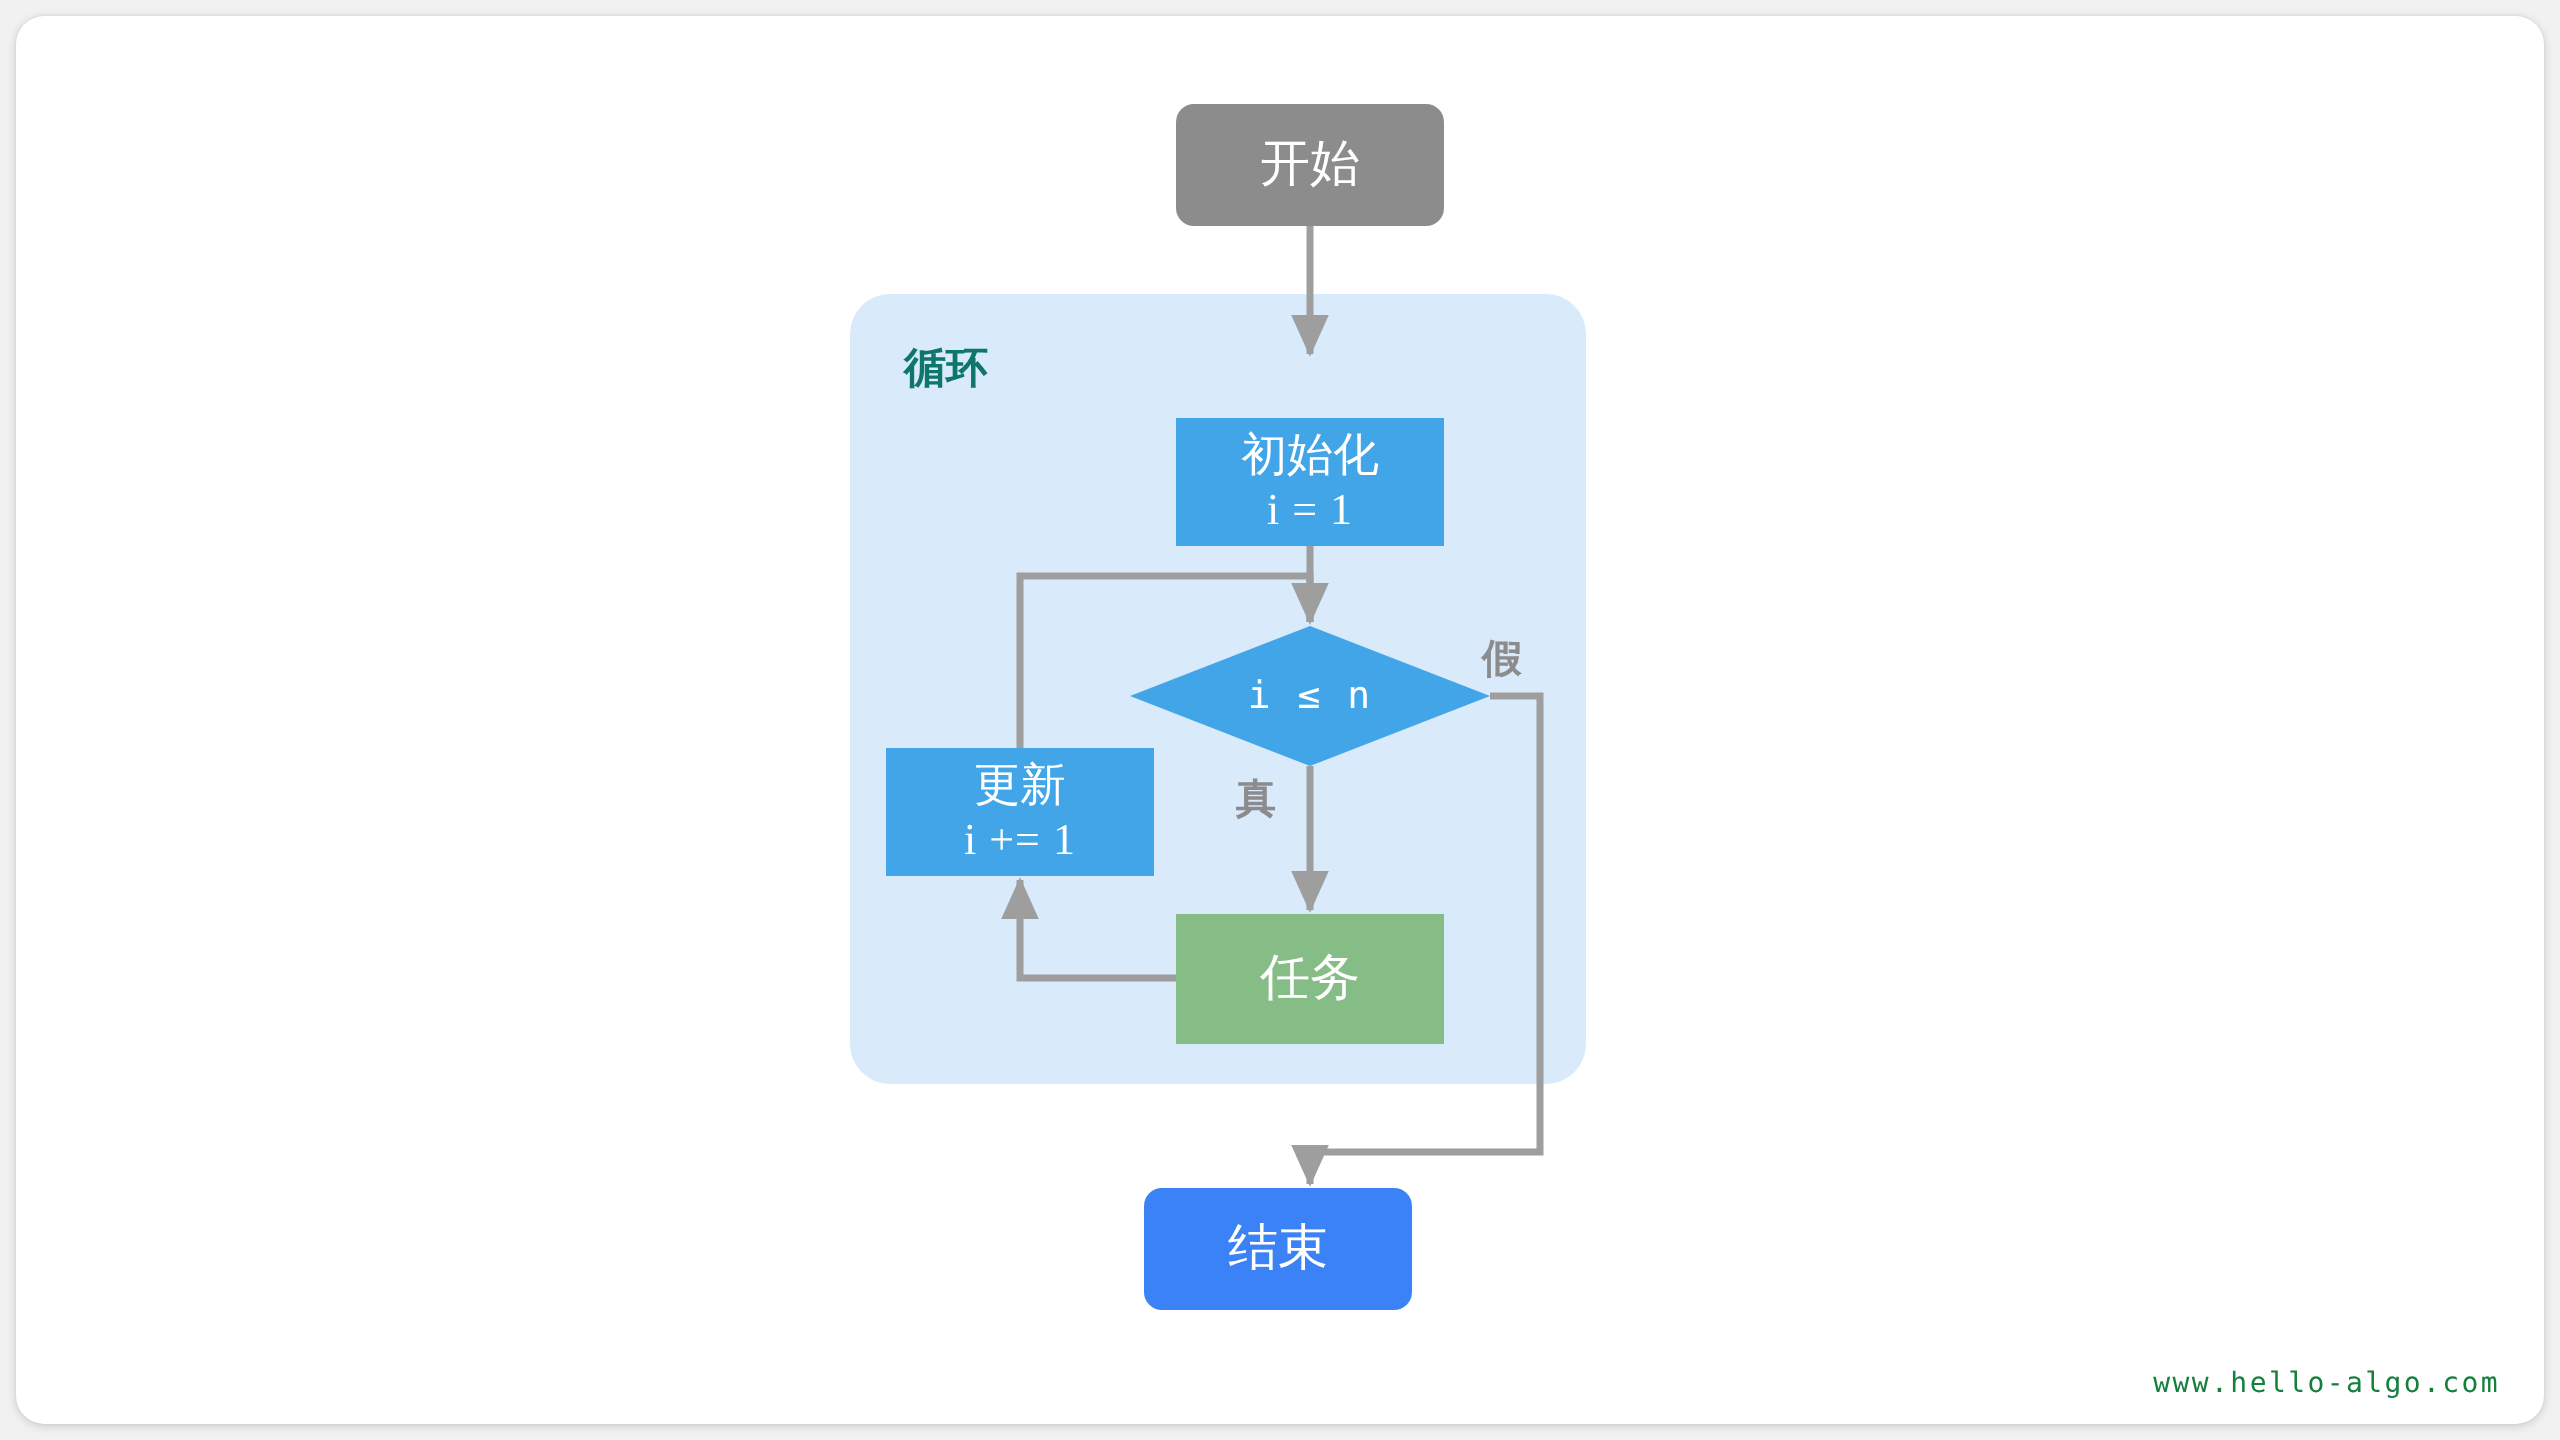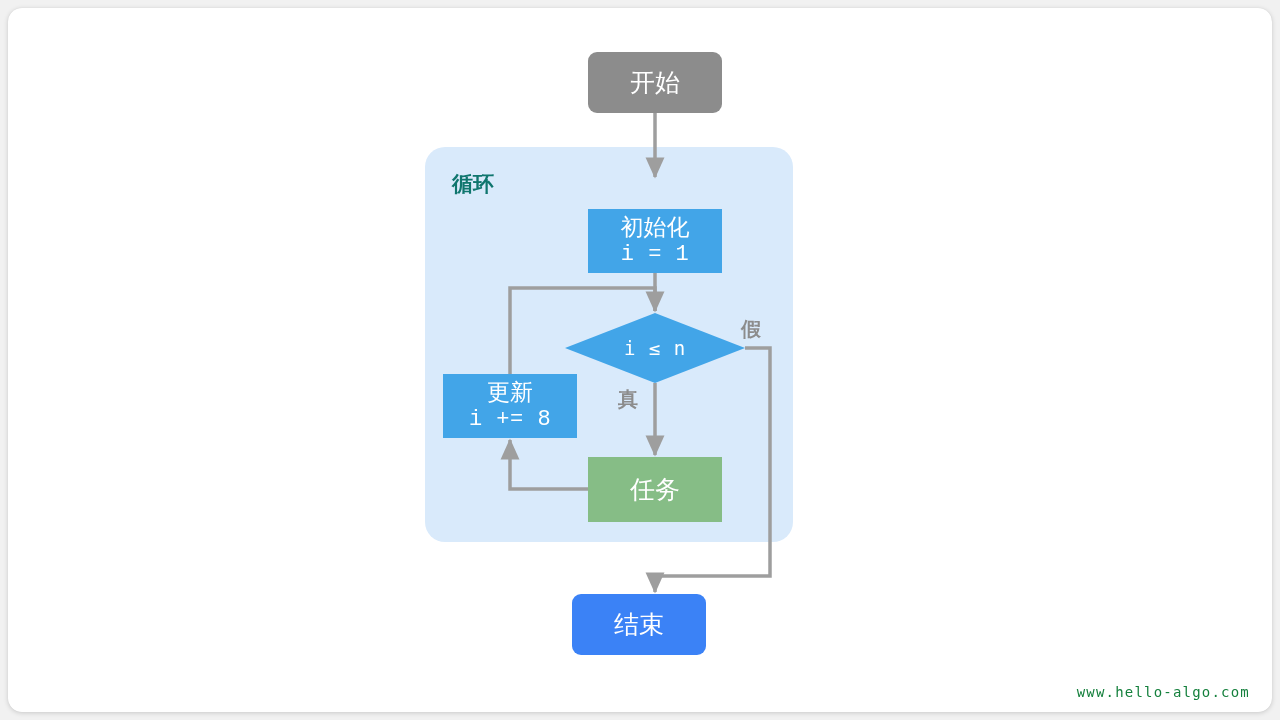--- a/index.html
+++ b/index.html
@@ -31,21 +31,21 @@
     line-height:1.18;
     white-space:pre;
     user-select:none;
   }
   .terminal {
     border-radius:9px;
     font-size:25px;
   }
   .proc { font-size:23px; }
   .proc .code {
-    font-family:Liberation Mono, monospace;
+    font-family:Liberation Serif, serif;
     font-size:22px;
     letter-spacing:0.5px;
   }
   .task { font-size:25px; }
   .diamond-wrap {
     position:absolute;
     display:flex;
     align-items:center;
     justify-content:center;
   }
@@ -119,21 +119,21 @@
   <span>初始化</span>
   <span class="code">i = 1</span>
 </div>
 
 <div class="diamond-wrap" style="left:565px; top:313px; width:180px; height:70px;">
   <span class="diamond-label">i ≤ n</span>
 </div>
 
 <div class="node proc" style="left:443px; top:374px; width:134px; height:64px; background:#42a5e8;text-align:center;">
   <span>更新</span>
-  <span class="code">i += 8</span>
+  <span class="code">i += 1</span>
 </div>
 
 <div class="node task" style="left:588px; top:457px; width:134px; height:65px; background:#86bd86;">
   <span>任务</span>
 </div>
 
 <div class="node terminal" style="left:572px; top:594px; width:134px; height:61px; background:#3b82f6;">
   <span>结束</span>
 </div>
 

